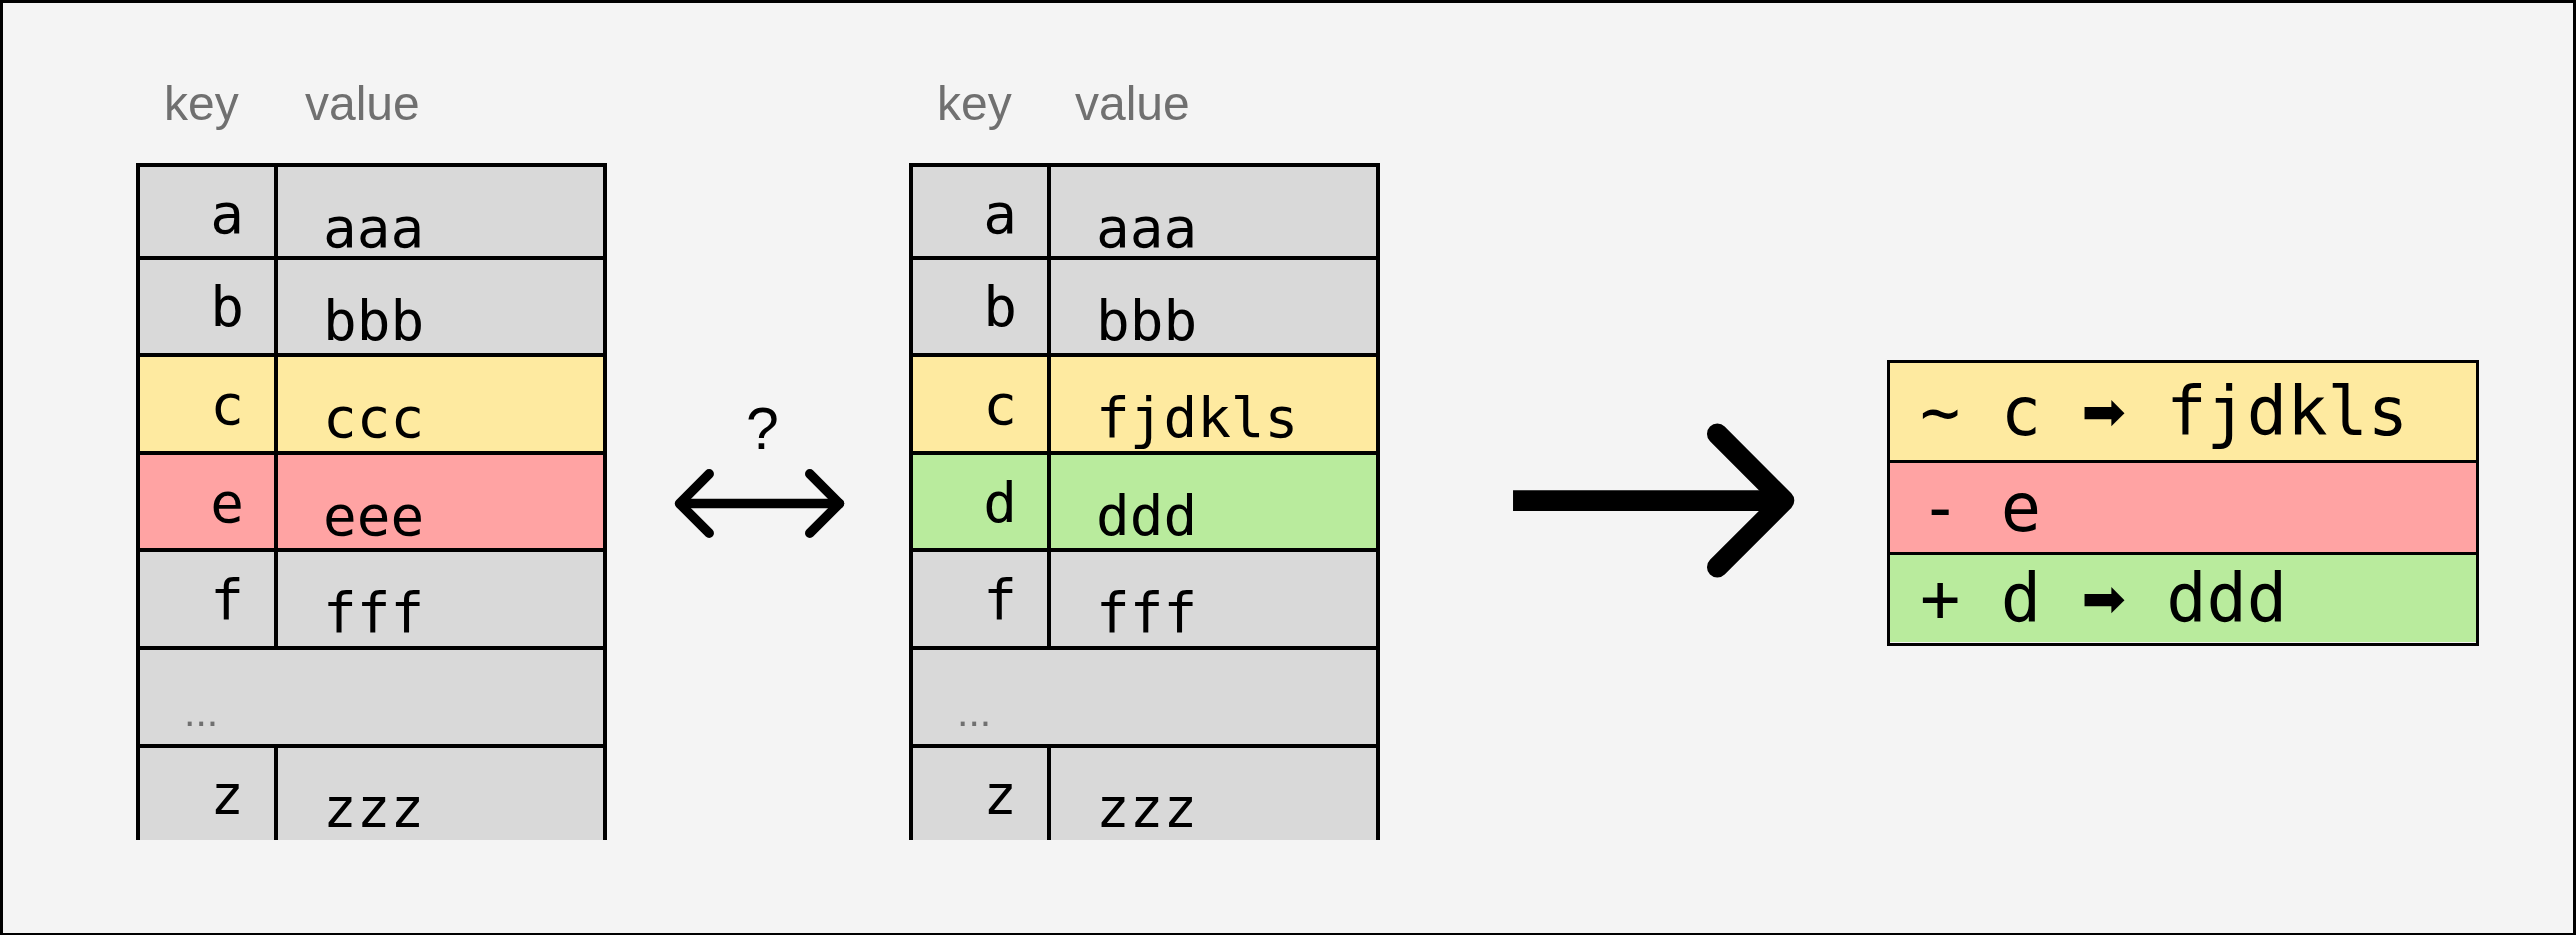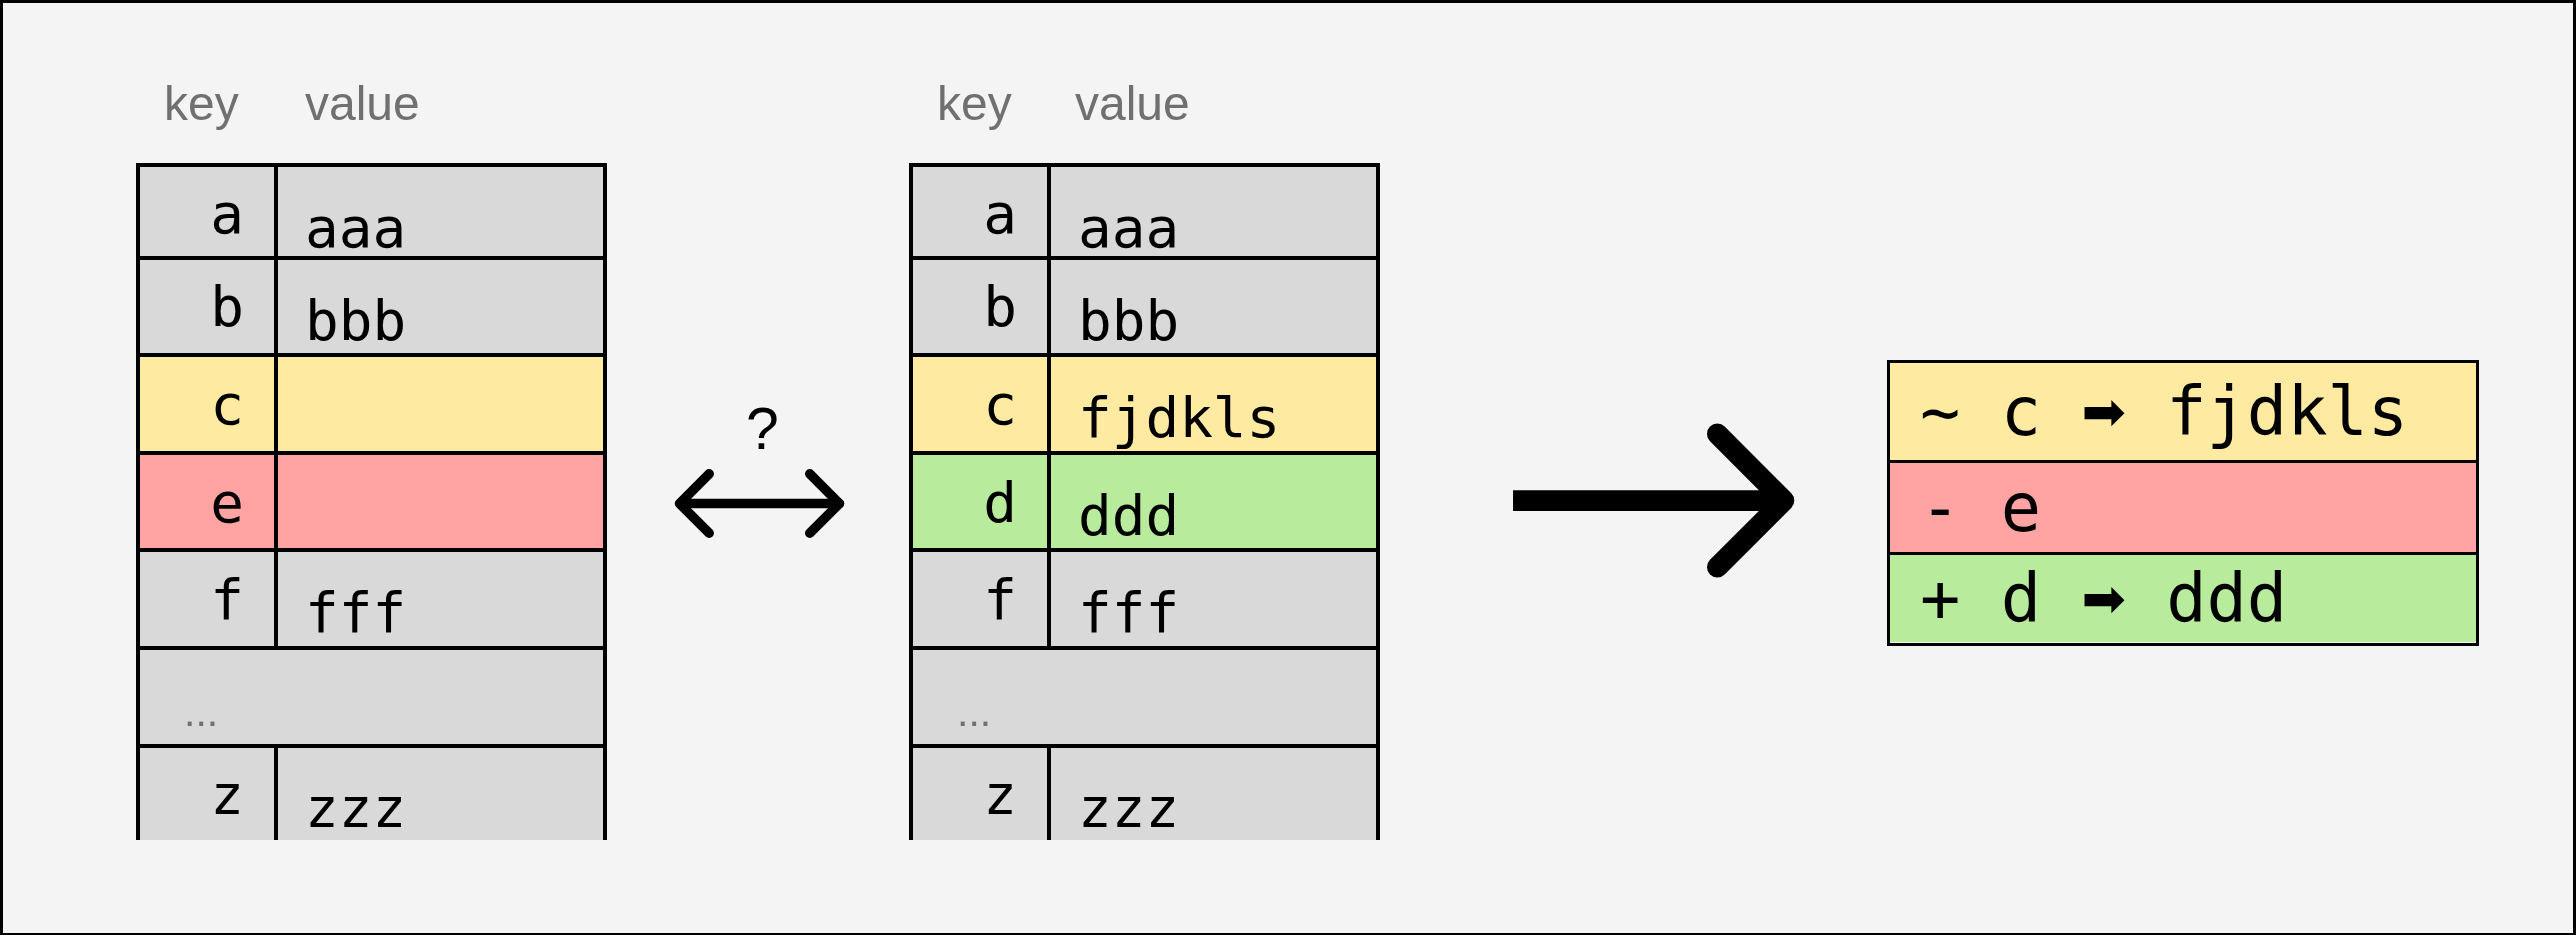--- a/index.html
+++ b/index.html
@@ -24,21 +24,21 @@
     border-top: 4.4px solid #000; display: flex;
   }
   .row.first { border-top: none; }
   .cell-key {
     width: 138px; box-sizing: border-box; border-right: 4.4px solid #000;
     text-align: right; padding-right: 30px;
     font-family: "DejaVu Sans Mono", monospace; font-size: 56px; color: #000;
     display: flex; align-items: center; justify-content: flex-end;
   }
   .cell-val {
-    flex: 1; padding-left: 27px; box-sizing: border-box;
+    flex: 1; padding-left: 45px; box-sizing: border-box;
     font-family: "DejaVu Sans Mono", monospace; font-size: 56px; color: #000;
     display: flex; align-items: center; margin-top: 27px;
   }
   .cell-ellipsis {
     flex: 1; padding-left: 44px; padding-top: 30px; box-sizing: border-box;
     font-family: "Liberation Sans", sans-serif; font-size: 41px; color: #707070;
     display: flex; align-items: center;
   }
   .qmark {
     position: absolute; left: 746px; top: 400px;
@@ -69,23 +69,25 @@
   <div class="row first" style="top:0; height:93px; background:#d9d9d9;">
     <div class="cell-key">a</div>
     <div class="cell-val">aaa</div>
   </div>
   <div class="row" style="top:89px; height:97px; background:#d9d9d9;">
     <div class="cell-key">b</div>
     <div class="cell-val">bbb</div>
   </div>
   <div class="row" style="top:186px; height:98px; background:#feeaa0;">
     <div class="cell-key">c</div>
+    <div class="cell-val">ccc</div>
   </div>
   <div class="row" style="top:284px; height:98px; background:#ffa3a3;">
     <div class="cell-key">e</div>
+    <div class="cell-val">eee</div>
   </div>
   <div class="row" style="top:381px; height:98px; background:#d9d9d9;">
     <div class="cell-key">f</div>
     <div class="cell-val">fff</div>
   </div>
   <div class="row" style="top:479px; height:98px; background:#d9d9d9;">
     <div class="cell-ellipsis">...</div>
   </div>
   <div class="row" style="top:577px; height:96px; background:#d9d9d9;">
     <div class="cell-key">z</div>

